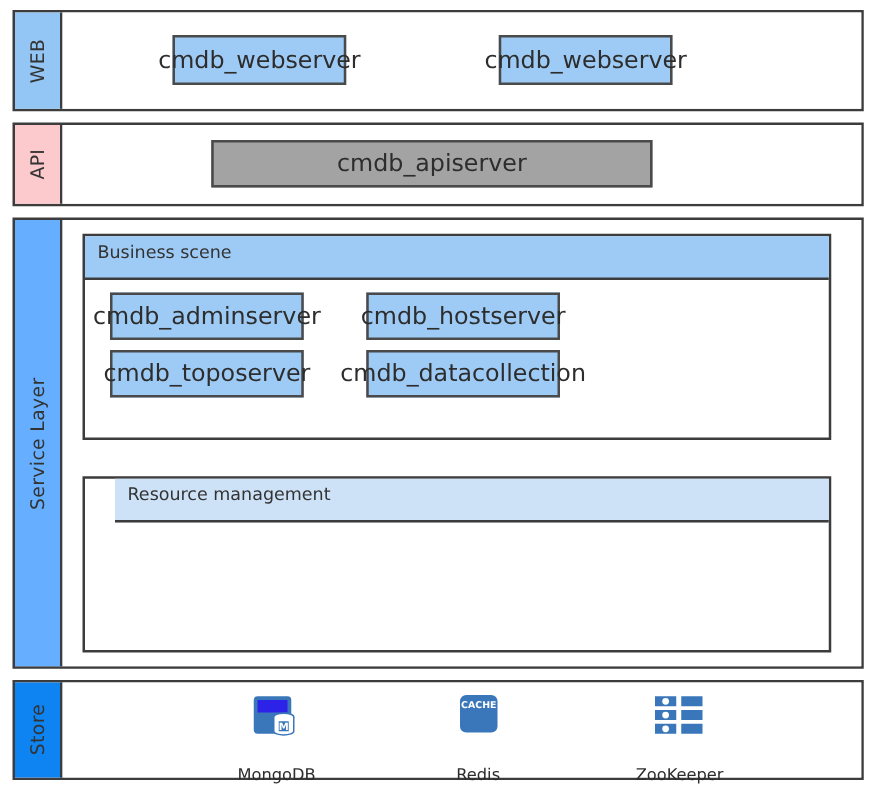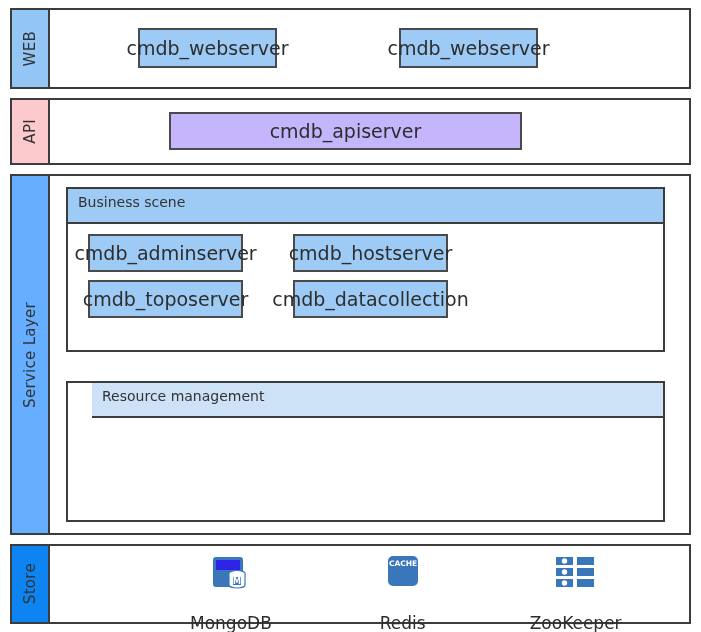--- a/index.html
+++ b/index.html
@@ -144,21 +144,21 @@
     box-sizing: border-box;
     display: flex;
     align-items: center;
     justify-content: center;
     font-size: 19px;
     color: #2d2d2d;
     text-align: center;
     white-space: nowrap;
   }
   .box-blue  { background: #9ecbf5; }
-  .box-pink  { background: #c4b5fd; }
+  .box-pink  { background: #a3a3a3; }
   .box-cyan  { background: #d6f8f8; }
 
   .box-web    { width: 139px; height: 40px; }
   .box-api    { width: 353px; height: 38px; }
   .box-svc    { width: 155px; height: 38px; }
   .box-ctrl-1 { width: 163px; height: 38px; }
   .box-ctrl-2 { width: 163px; height: 38px; }
   .box-ctrl-3 { width: 171px; height: 38px; }
   .box-ctrl-4 { width: 163px; height: 38px; }
 
@@ -181,21 +181,21 @@
   #store-mongodb  { margin-left: 140px; }
   #store-redis    { margin-left: 108px; }
   #store-zookeeper{ margin-left: 104px; }
 
   .store-icon {
     width: 44px;
     height: 40px;
     position: relative;
   }
   .store-label {
-    font-size: 17px;
+    font-size: 13px;
     color: #2d2d2d;
     white-space: nowrap;
   }
 </style>
 </head>
 <body>
 
 <div id="diagram">
 
   <div class="layer" id="layer-web">

